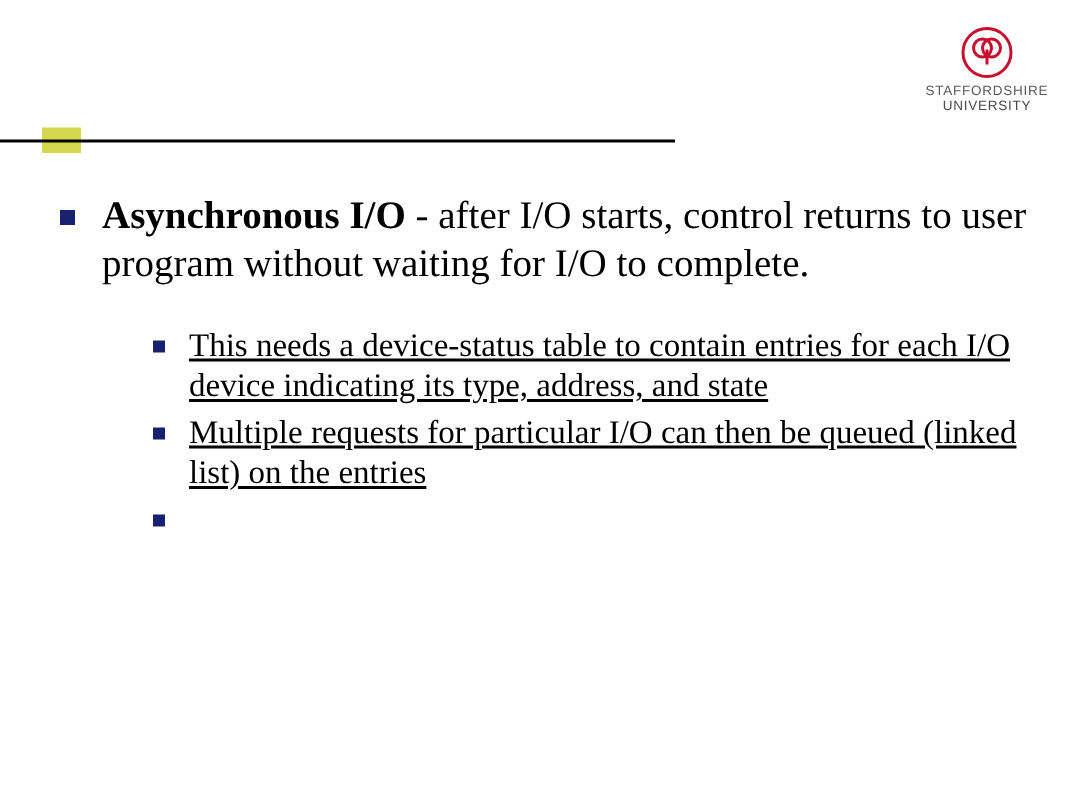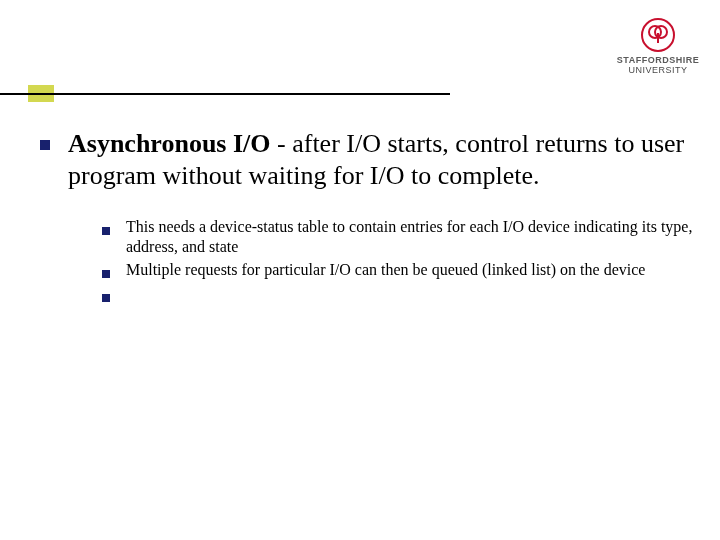--- a/index.html
+++ b/index.html
@@ -73,21 +73,21 @@
     left: 9px;
     top: 8px;
   }
   .logo-text {
     font-family: Arial, sans-serif;
     font-size: 9px;
     line-height: 1.1;
     color: #5a5a5a;
     letter-spacing: 0.5px;
   }
-  .logo-text .l1 { font-weight: 700; }
+  .logo-text .l1 { font-weight: 400; }
   .logo-text .l2 { font-weight: 400; color: #4a4a4a; }
 
   .content {
     position: absolute;
     top: 128px;
     left: 40px;
     right: 22px;
   }
   .row {
     display: flex;
@@ -119,23 +119,24 @@
   }
   .bullet-inner {
     flex: 0 0 auto;
     width: 8px;
     height: 8px;
     background: #18216d;
     margin-top: 10px;
     margin-right: 16px;
   }
   .sub-text {
-    font-size: 16px;
+    font-size: 22px;
     line-height: 1.22;
     color: #000;
+    text-decoration: underline;
   }
 </style>
 </head>
 <body>
 
 <div class="header-accent"></div>
 <div class="header-line"></div>
 
 <div class="logo">
   <div class="logo-icon">
@@ -157,19 +158,19 @@
     </div>
   </div>
 
   <div class="sublist">
     <div class="sub-row">
       <div class="bullet-inner"></div>
       <div class="sub-text">This needs a device-status table to contain entries for each I/O device indicating its type, address, and state</div>
     </div>
     <div class="sub-row">
       <div class="bullet-inner"></div>
-      <div class="sub-text">Multiple requests for particular I/O can then be queued (linked list) on the device</div>
+      <div class="sub-text">Multiple requests for particular I/O can then be queued (linked list) on the entries</div>
     </div>
     <div class="sub-row">
       <div class="bullet-inner"></div>
     </div>
   </div>
 </div>
 
 </body></html>

